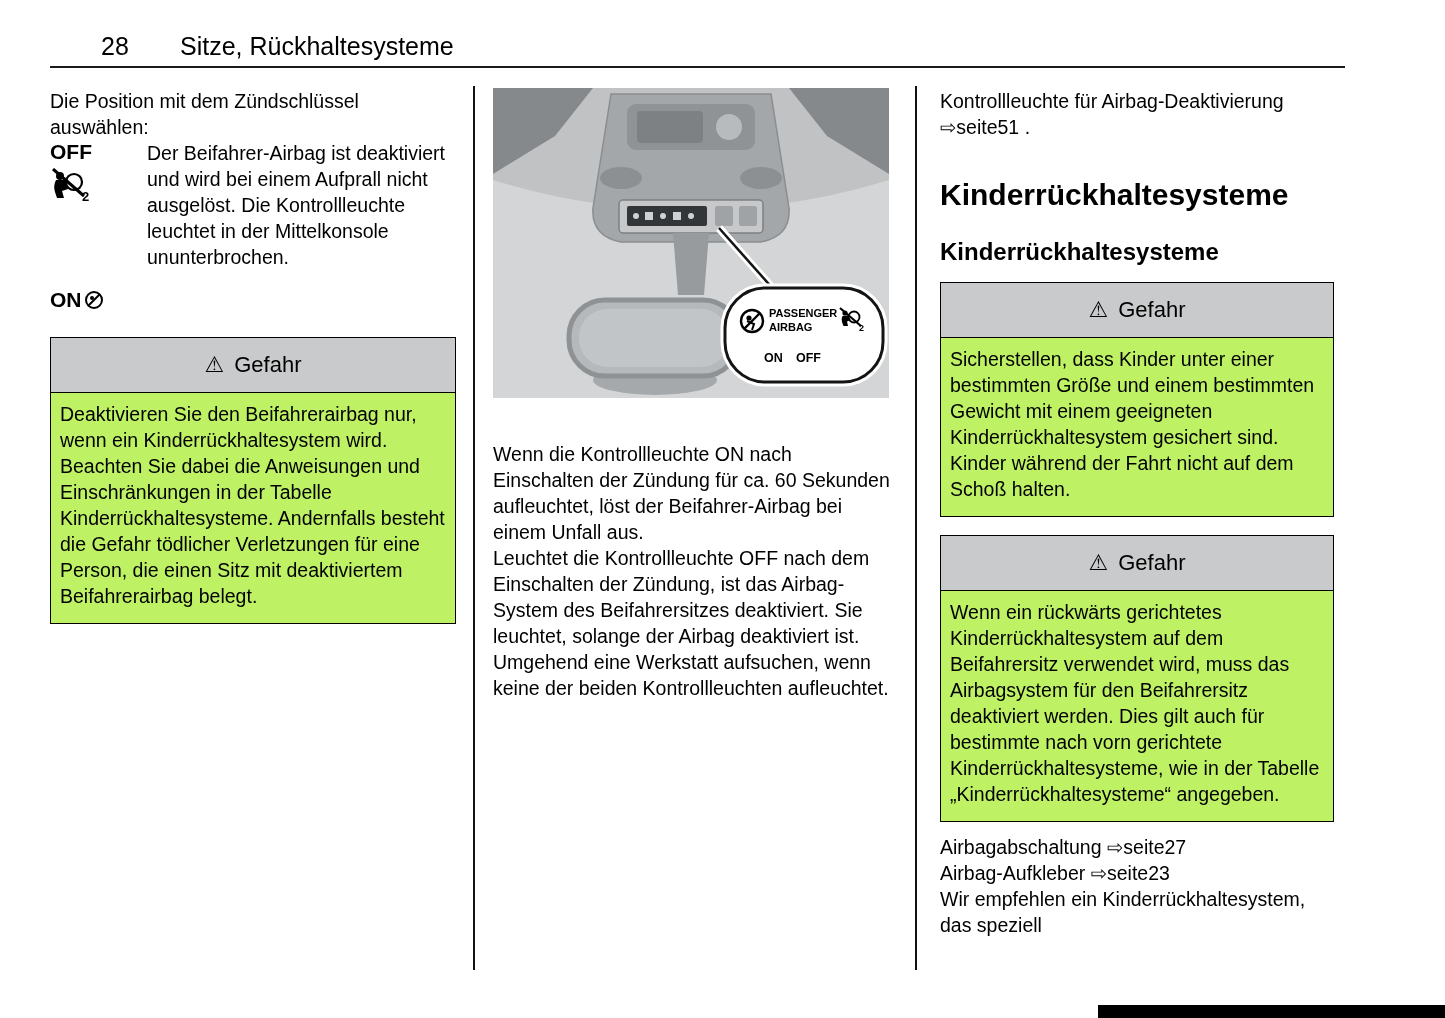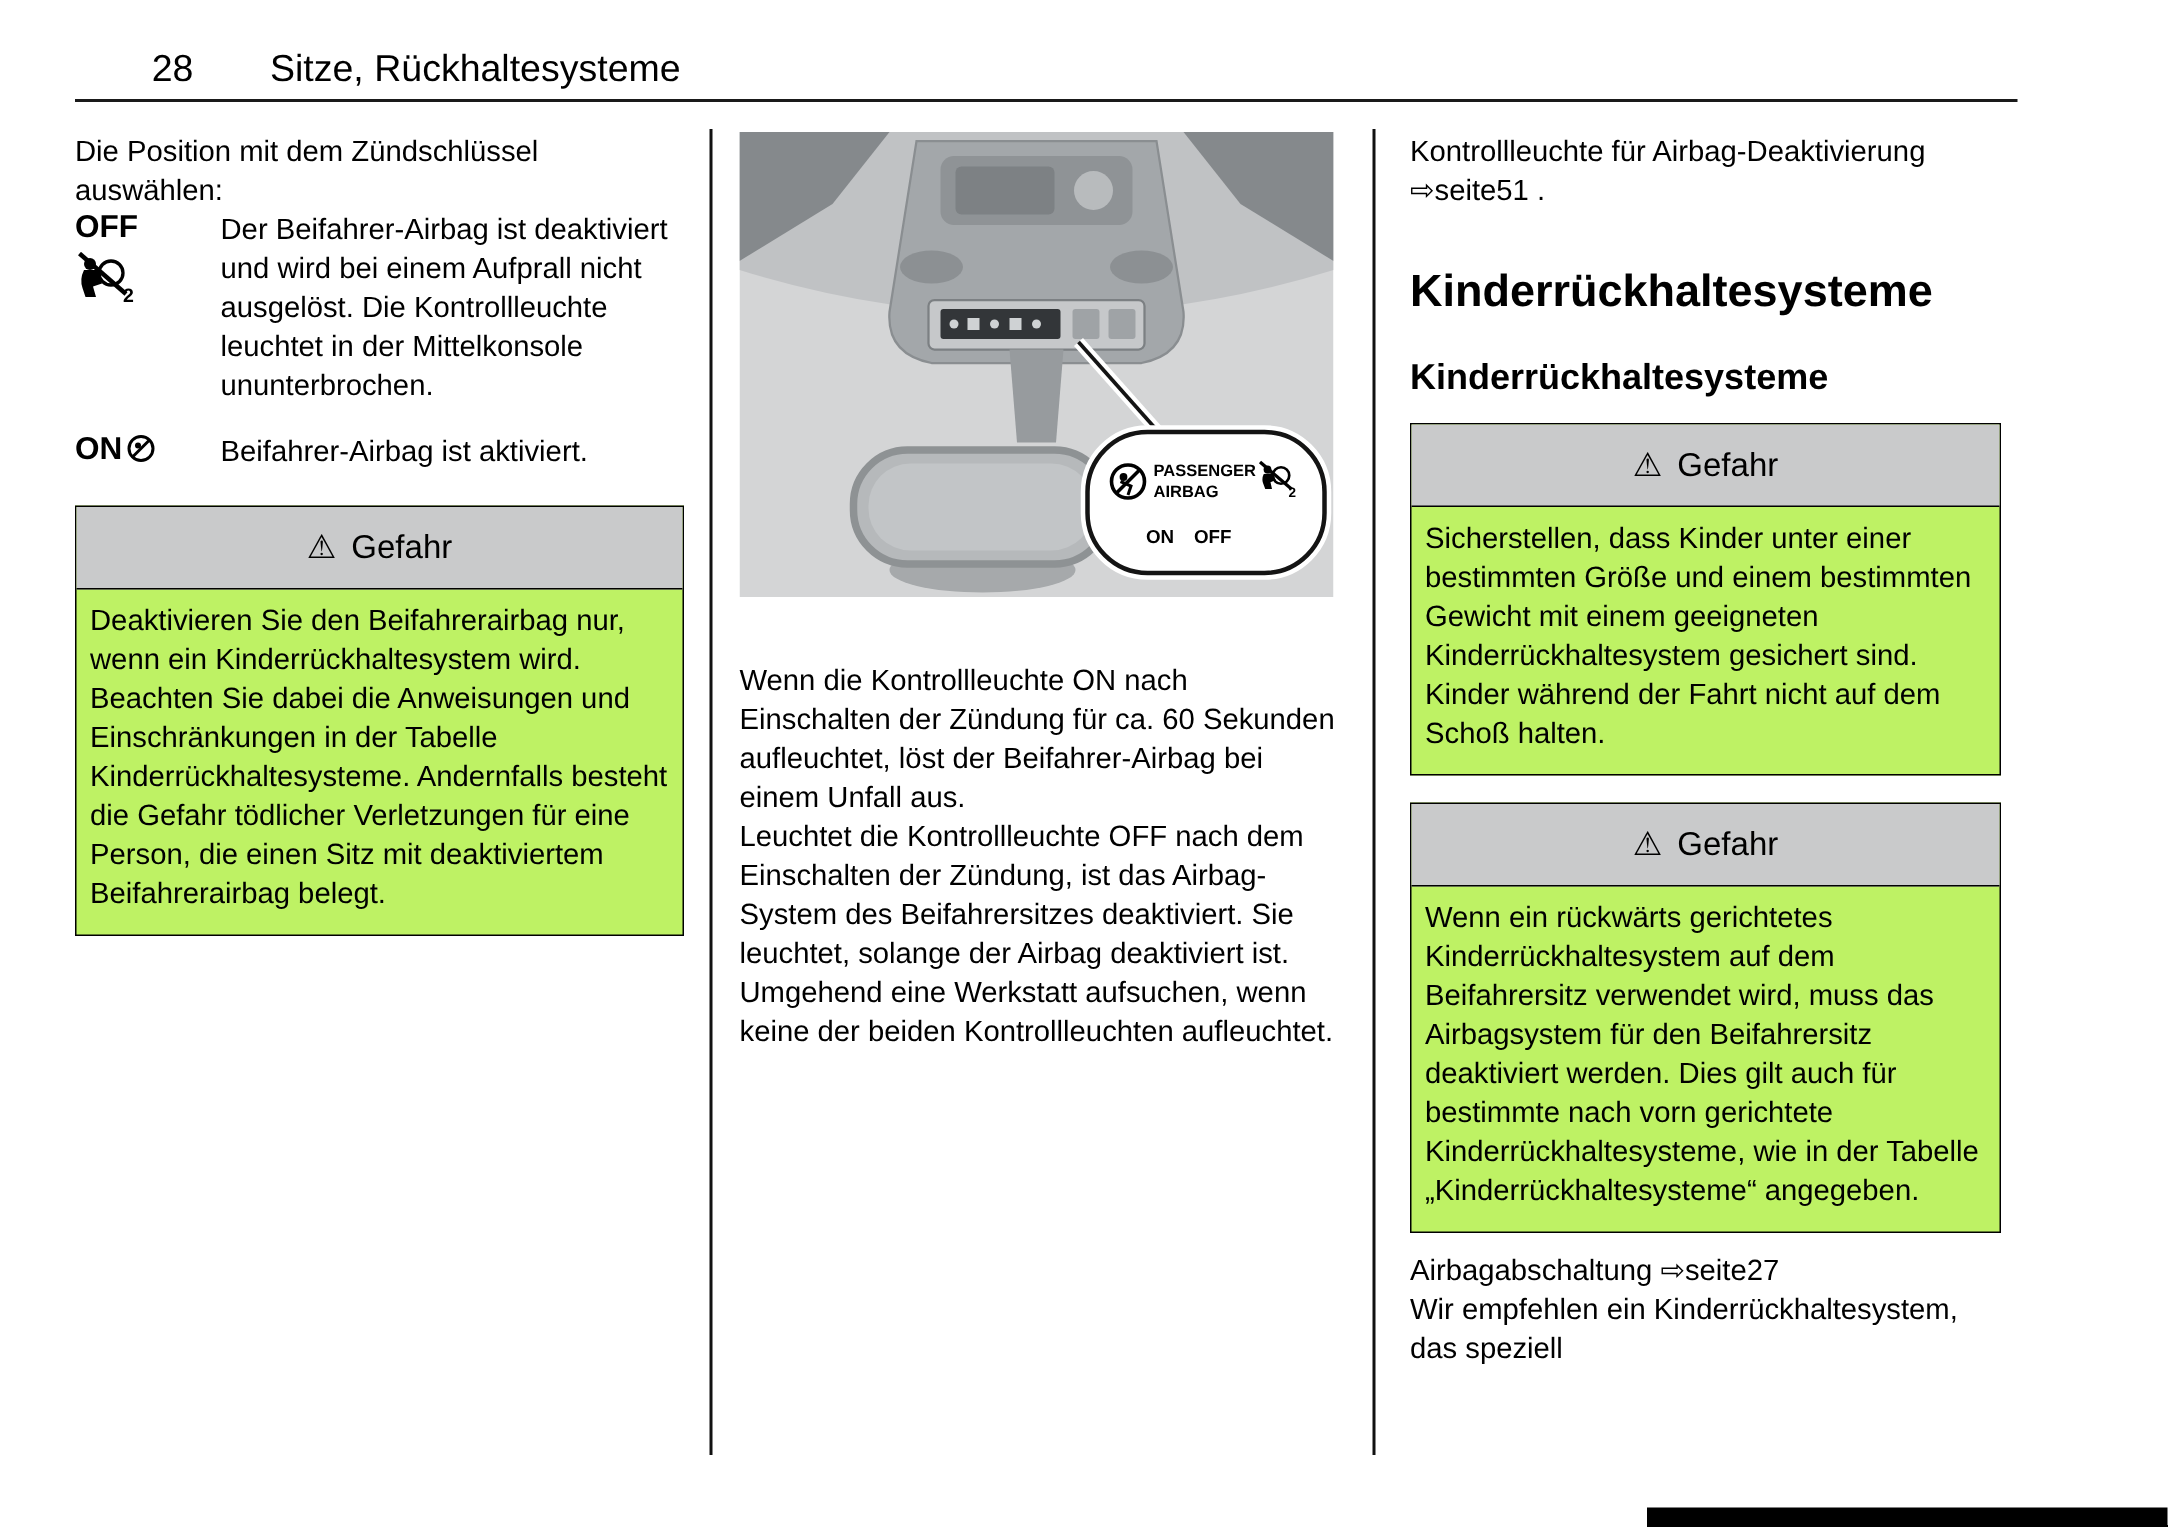--- a/index.html
+++ b/index.html
@@ -111,21 +111,20 @@
   </div>
 
   <div class="def-row">
     <div class="def-term">
       <span class="term-label">ON</span><span class="on-icon"><svg width="20" height="20" viewBox="0 0 20 20">
           <circle cx="10" cy="10" r="8" fill="none" stroke="#000" stroke-width="2"></circle>
           <circle cx="8" cy="8" r="2" fill="#000"></circle>
           <line x1="4" y1="16" x2="16" y2="4" stroke="#000" stroke-width="2"></line>
         </svg></span>
     </div>
-    <p class="def-text body-text">Beifahrer-Airbag ist aktiviert.</p>
   </div>
 
   <section class="danger-box">
     <div class="danger-header">
       <span class="warn-icon">⚠</span><span>Gefahr</span>
     </div>
     <div class="danger-body">Deaktivieren Sie den Beifahrerairbag nur, wenn ein Kinderrückhaltesystem wird. Beachten Sie dabei die Anweisungen und Einschränkungen in der Tabelle Kinderrückhaltesysteme. Andernfalls besteht die Gefahr tödlicher Verletzungen für eine Person, die einen Sitz mit deaktiviertem Beifahrerairbag belegt.</div>
   </section>
 </div>
 
@@ -202,17 +201,18 @@
 
   <section class="danger-box">
     <div class="danger-header">
       <span class="warn-icon">⚠</span><span>Gefahr</span>
     </div>
     <div class="danger-body">Wenn ein rückwärts gerichtetes Kinderrückhaltesystem auf dem Beifahrersitz verwendet wird, muss das Airbagsystem für den Beifahrersitz deaktiviert werden. Dies gilt auch für bestimmte nach vorn gerichtete Kinderrückhaltesysteme, wie in der Tabelle „Kinderrückhaltesysteme“ angegeben.</div>
   </section>
 
   <div class="refs">
     <p class="body-text ref-line"><span>Airbagabschaltung </span><span class="page-ref">⇨seite27</span></p>
+    <p class="body-text ref-line"><span>Airbag-Aufkleber </span><span class="page-ref">⇨seite23</span></p>
     <p class="body-text closing">Wir empfehlen ein Kinderrückhaltesystem, das speziell</p>
   </div>
 </div>
 
 <div class="footer-bar"></div>
 
 </body></html>

